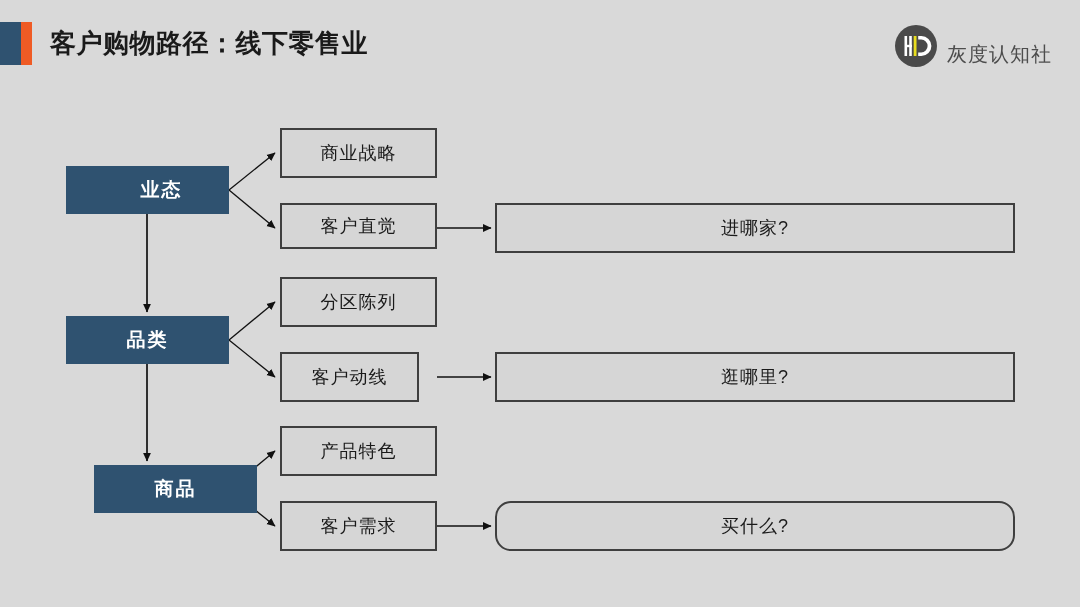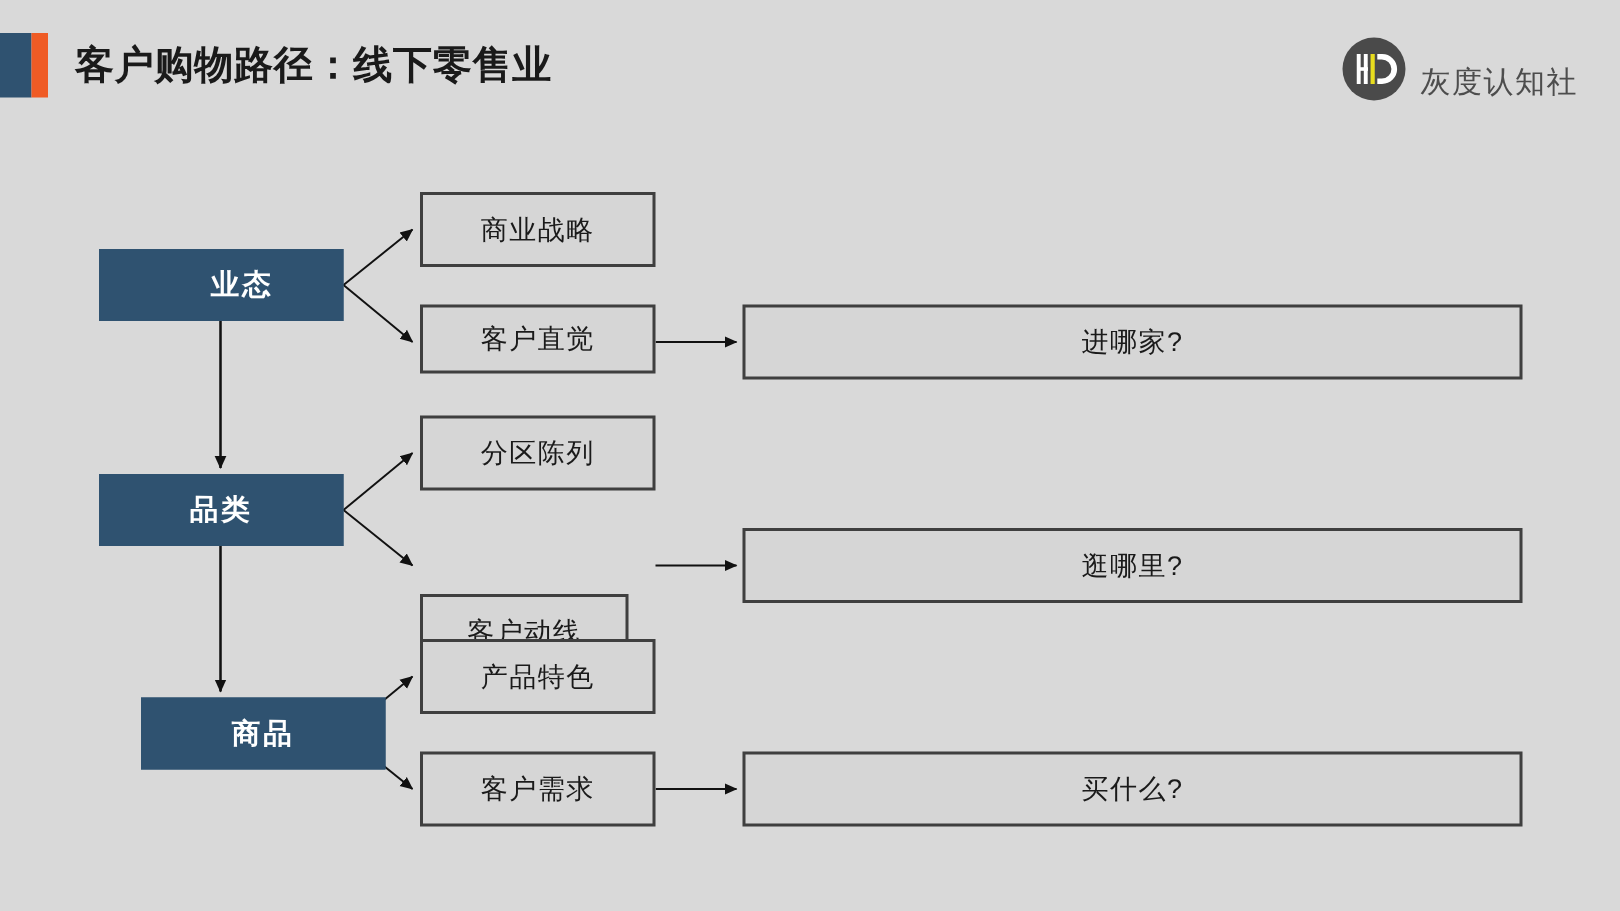--- a/index.html
+++ b/index.html
@@ -171,22 +171,22 @@
       </g>
     </svg>
 
     <div class="node node-primary" style="left:66px; top:166px; width:163px; height:48px;padding-left:28px;">业态</div>
     <div class="node node-sub" style="left:280px; top:128px; width:157px; height:50px;">商业战略</div>
     <div class="node node-sub" style="left:280px; top:203px; width:157px; height:46px;">客户直觉</div>
     <div class="node node-wide" style="left:495px; top:203px; width:520px; height:50px;">进哪家?</div>
 
     <div class="node node-primary" style="left:66px; top:316px; width:163px; height:48px;">品类</div>
     <div class="node node-sub" style="left:280px; top:277px; width:157px; height:50px;">分区陈列</div>
-    <div class="node node-sub" style="left:280px; top:352px; width:139px; height:50px;margin-top:44px;">客户动线</div>
+    <div class="node node-sub" style="left:280px; top:352px; width:139px; height:50px;">客户动线</div>
     <div class="node node-wide" style="left:495px; top:352px; width:520px; height:50px;">逛哪里?</div>
 
     <div class="node node-primary" style="left:66px; top:465px; width:163px; height:48px;margin-left:28px;">商品</div>
     <div class="node node-sub" style="left:280px; top:426px; width:157px; height:50px;">产品特色</div>
     <div class="node node-sub" style="left:280px; top:501px; width:157px; height:50px;">客户需求</div>
-    <div class="node node-wide" style="left:495px; top:501px; width:520px; height:50px;">买什么?</div>
+    <div class="node node-wide" style="left:495px; top:501px; width:520px; height:50px;border-radius:16px;">买什么?</div>
 
   </div>
 </div>
 
 </body></html>

